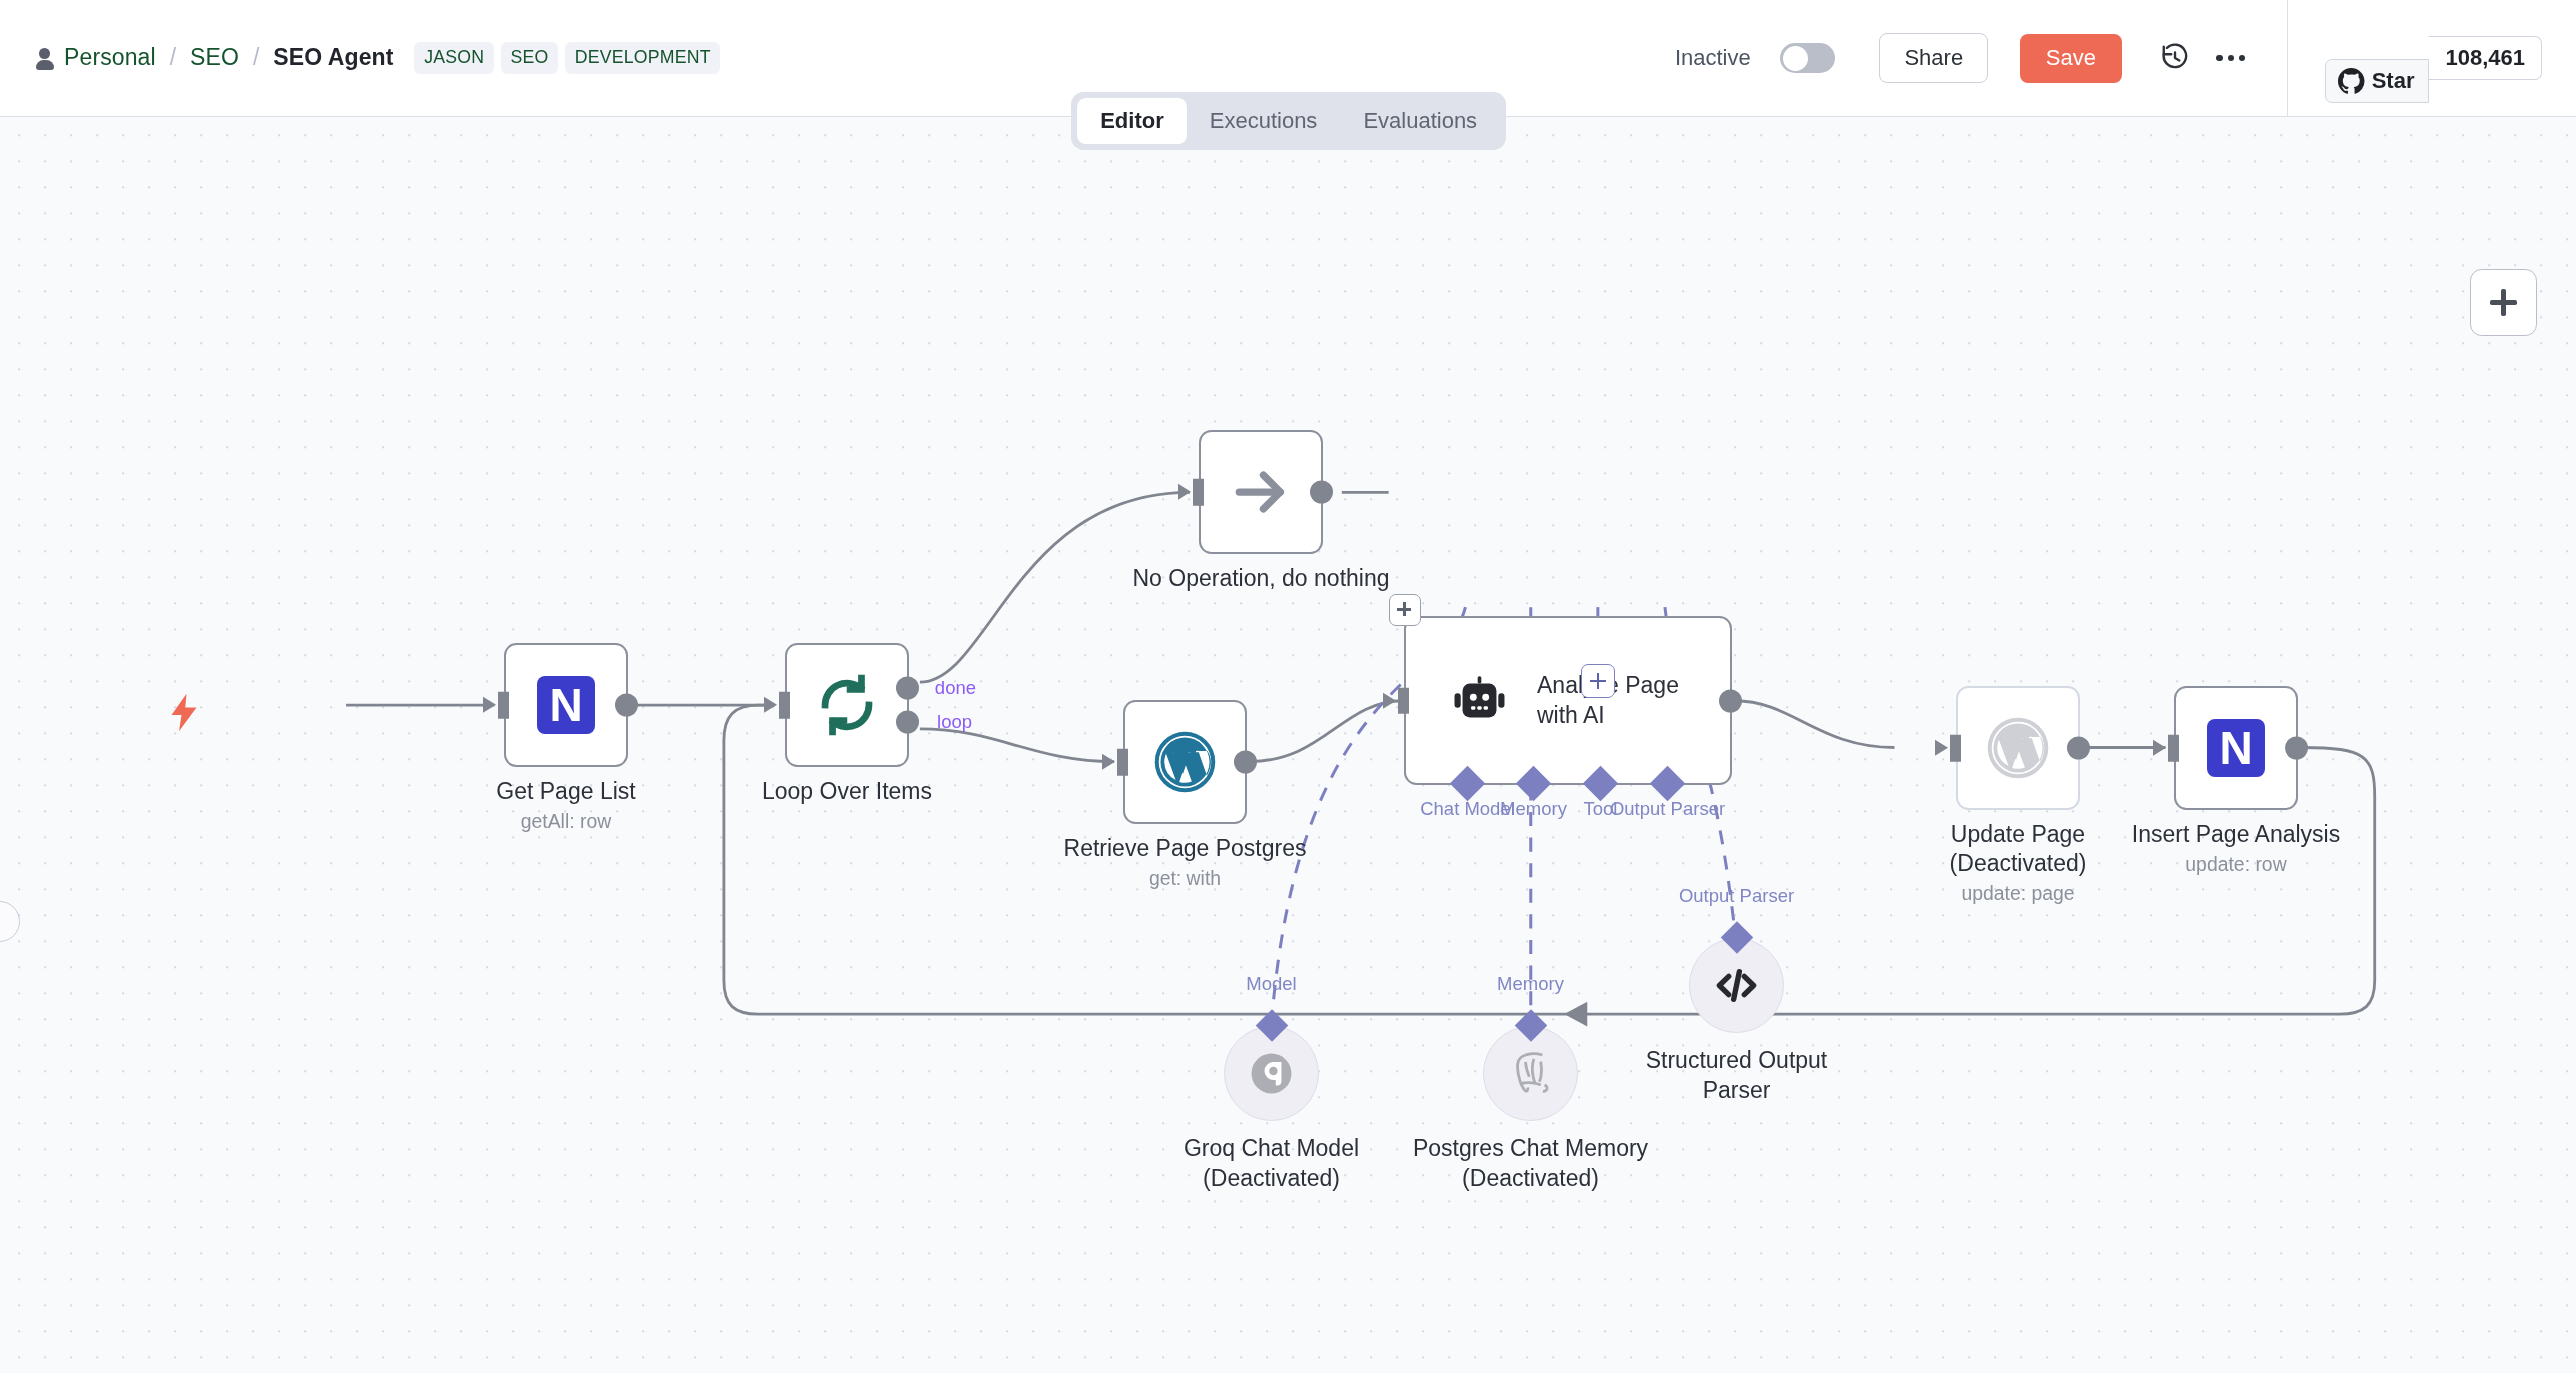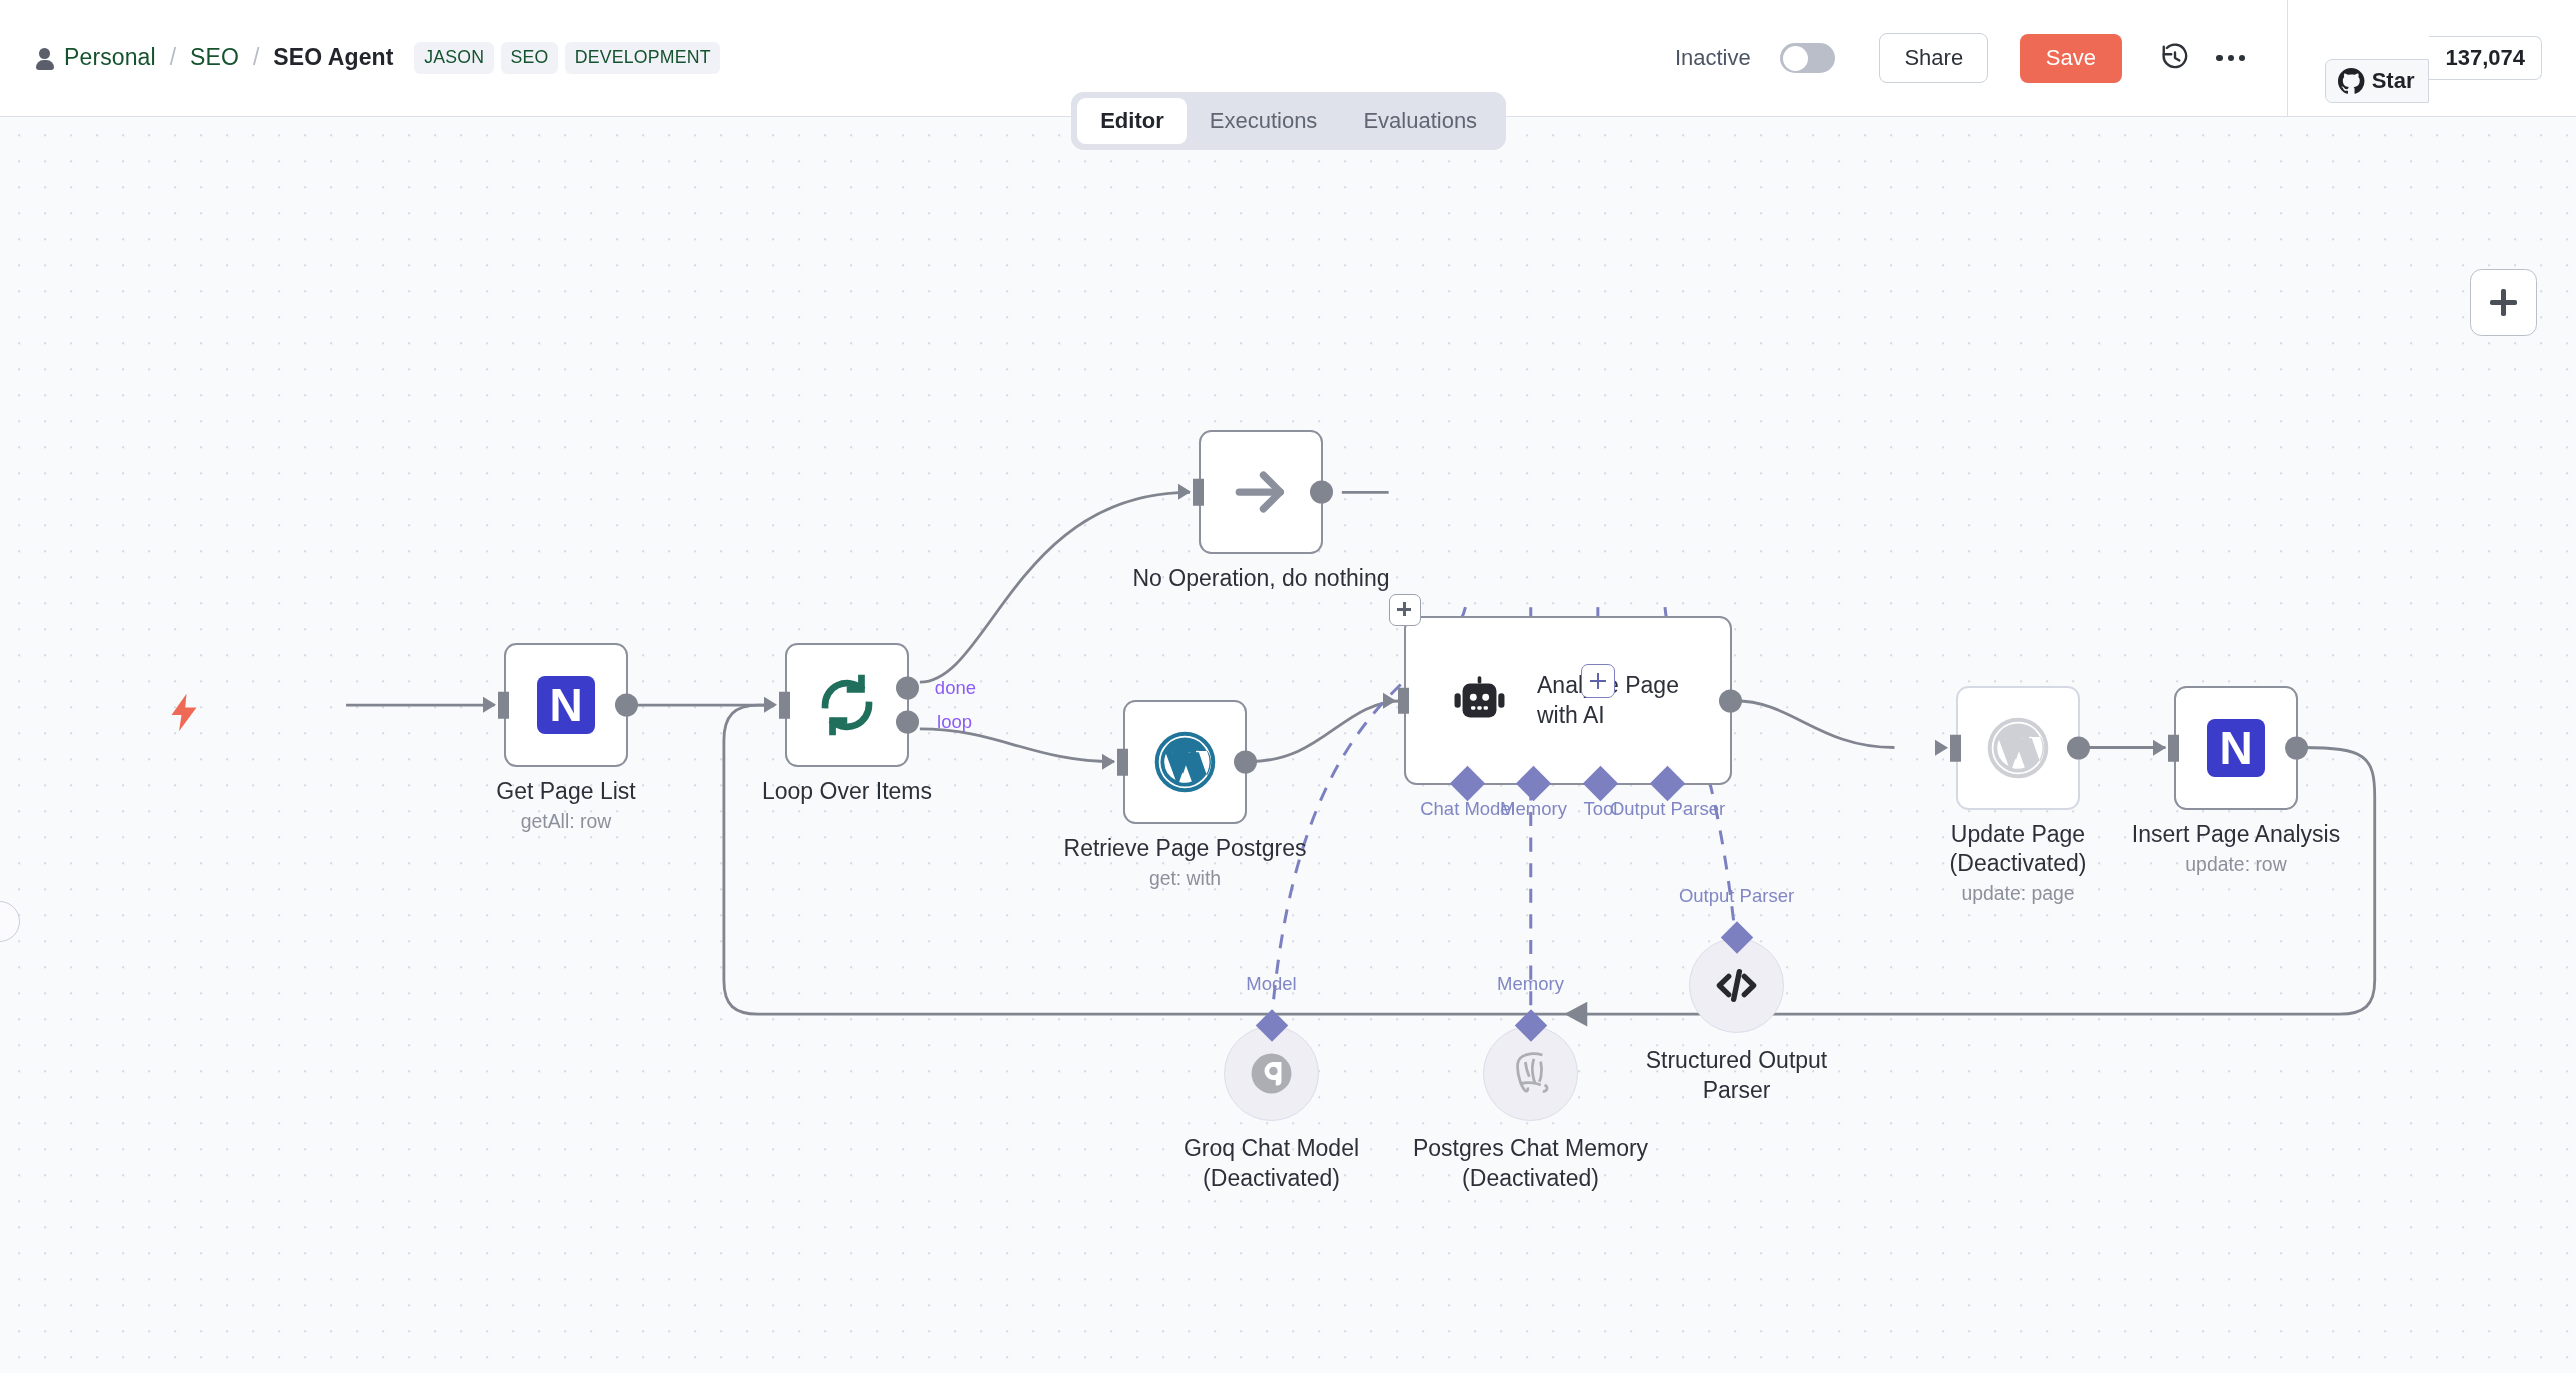--- a/index.html
+++ b/index.html
@@ -267,21 +267,21 @@
           <svg width="26.5" height="26.5" viewBox="0 0 16 16" fill="#1f2328">
             <path d="M8 0C3.58 0 0 3.58 0 8c0 3.54 2.29 6.53 5.47 7.59.4.07.55-.17.55-.38
             0-.19-.01-.82-.01-1.49-2.01.37-2.53-.49-2.69-.94-.09-.23-.48-.94-.82-1.13-.28-.15-.68-.52-.01-.53.63-.01
             1.08.58 1.23.82.72 1.21 1.87.87 2.33.66.07-.52.28-.87.51-1.07-1.78-.2-3.64-.89-3.64-3.95
             0-.87.31-1.59.82-2.15-.08-.2-.36-1.02.08-2.12 0 0 .67-.21 2.2.82a7.4 7.4 0 0 1 2-.27c.68 0
             1.36.09 2 .27 1.53-1.04 2.2-.82 2.2-.82.44 1.1.16 1.92.08 2.12.51.56.82 1.27.82 2.15 0 3.07-1.87
             3.75-3.65 3.95.29.25.54.73.54 1.48 0 1.07-.01 1.93-.01 2.2 0 .21.15.46.55.38A8.01 8.01 0 0 0 16 8c0-4.42-3.58-8-8-8z"></path>
           </svg>
           <span>Star</span>
         </div>
-        <div class="gh-count">137,074</div>
+        <div class="gh-count">108,461</div>
       </div>
     </div>
   </div>
 
   <div class="tabs">
     <div class="tab active">Editor</div>
     <div class="tab">Executions</div>
     <div class="tab">Evaluations</div>
   </div>
 

